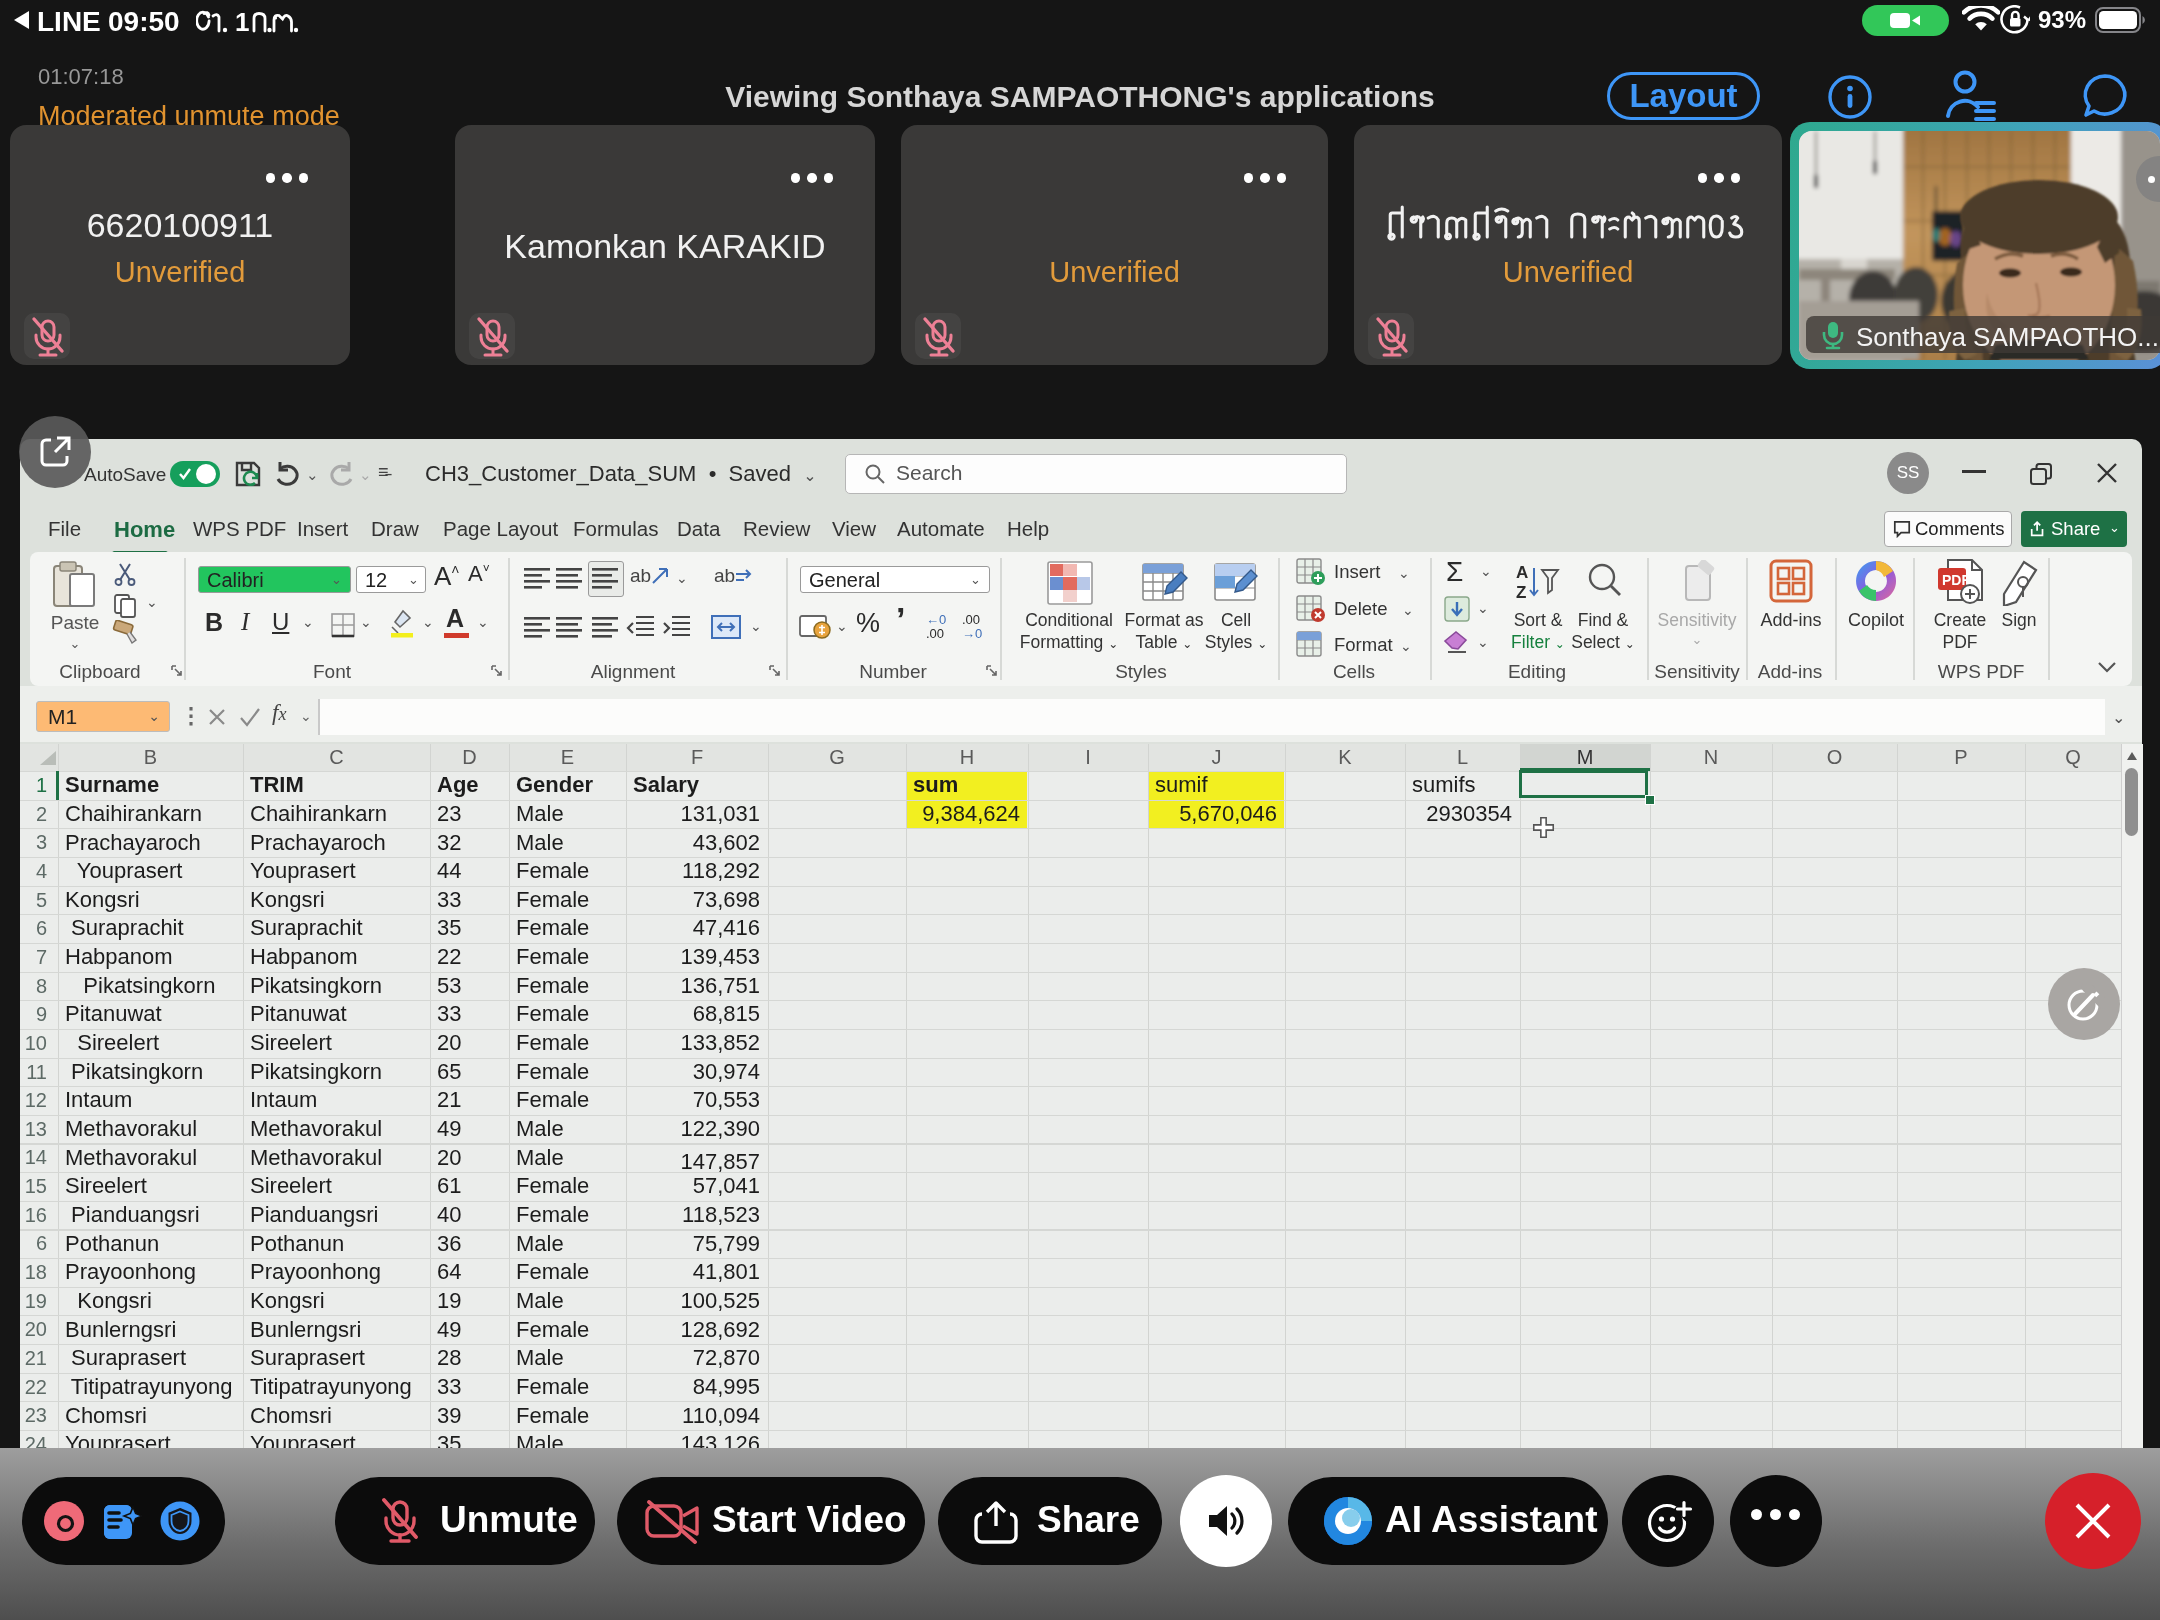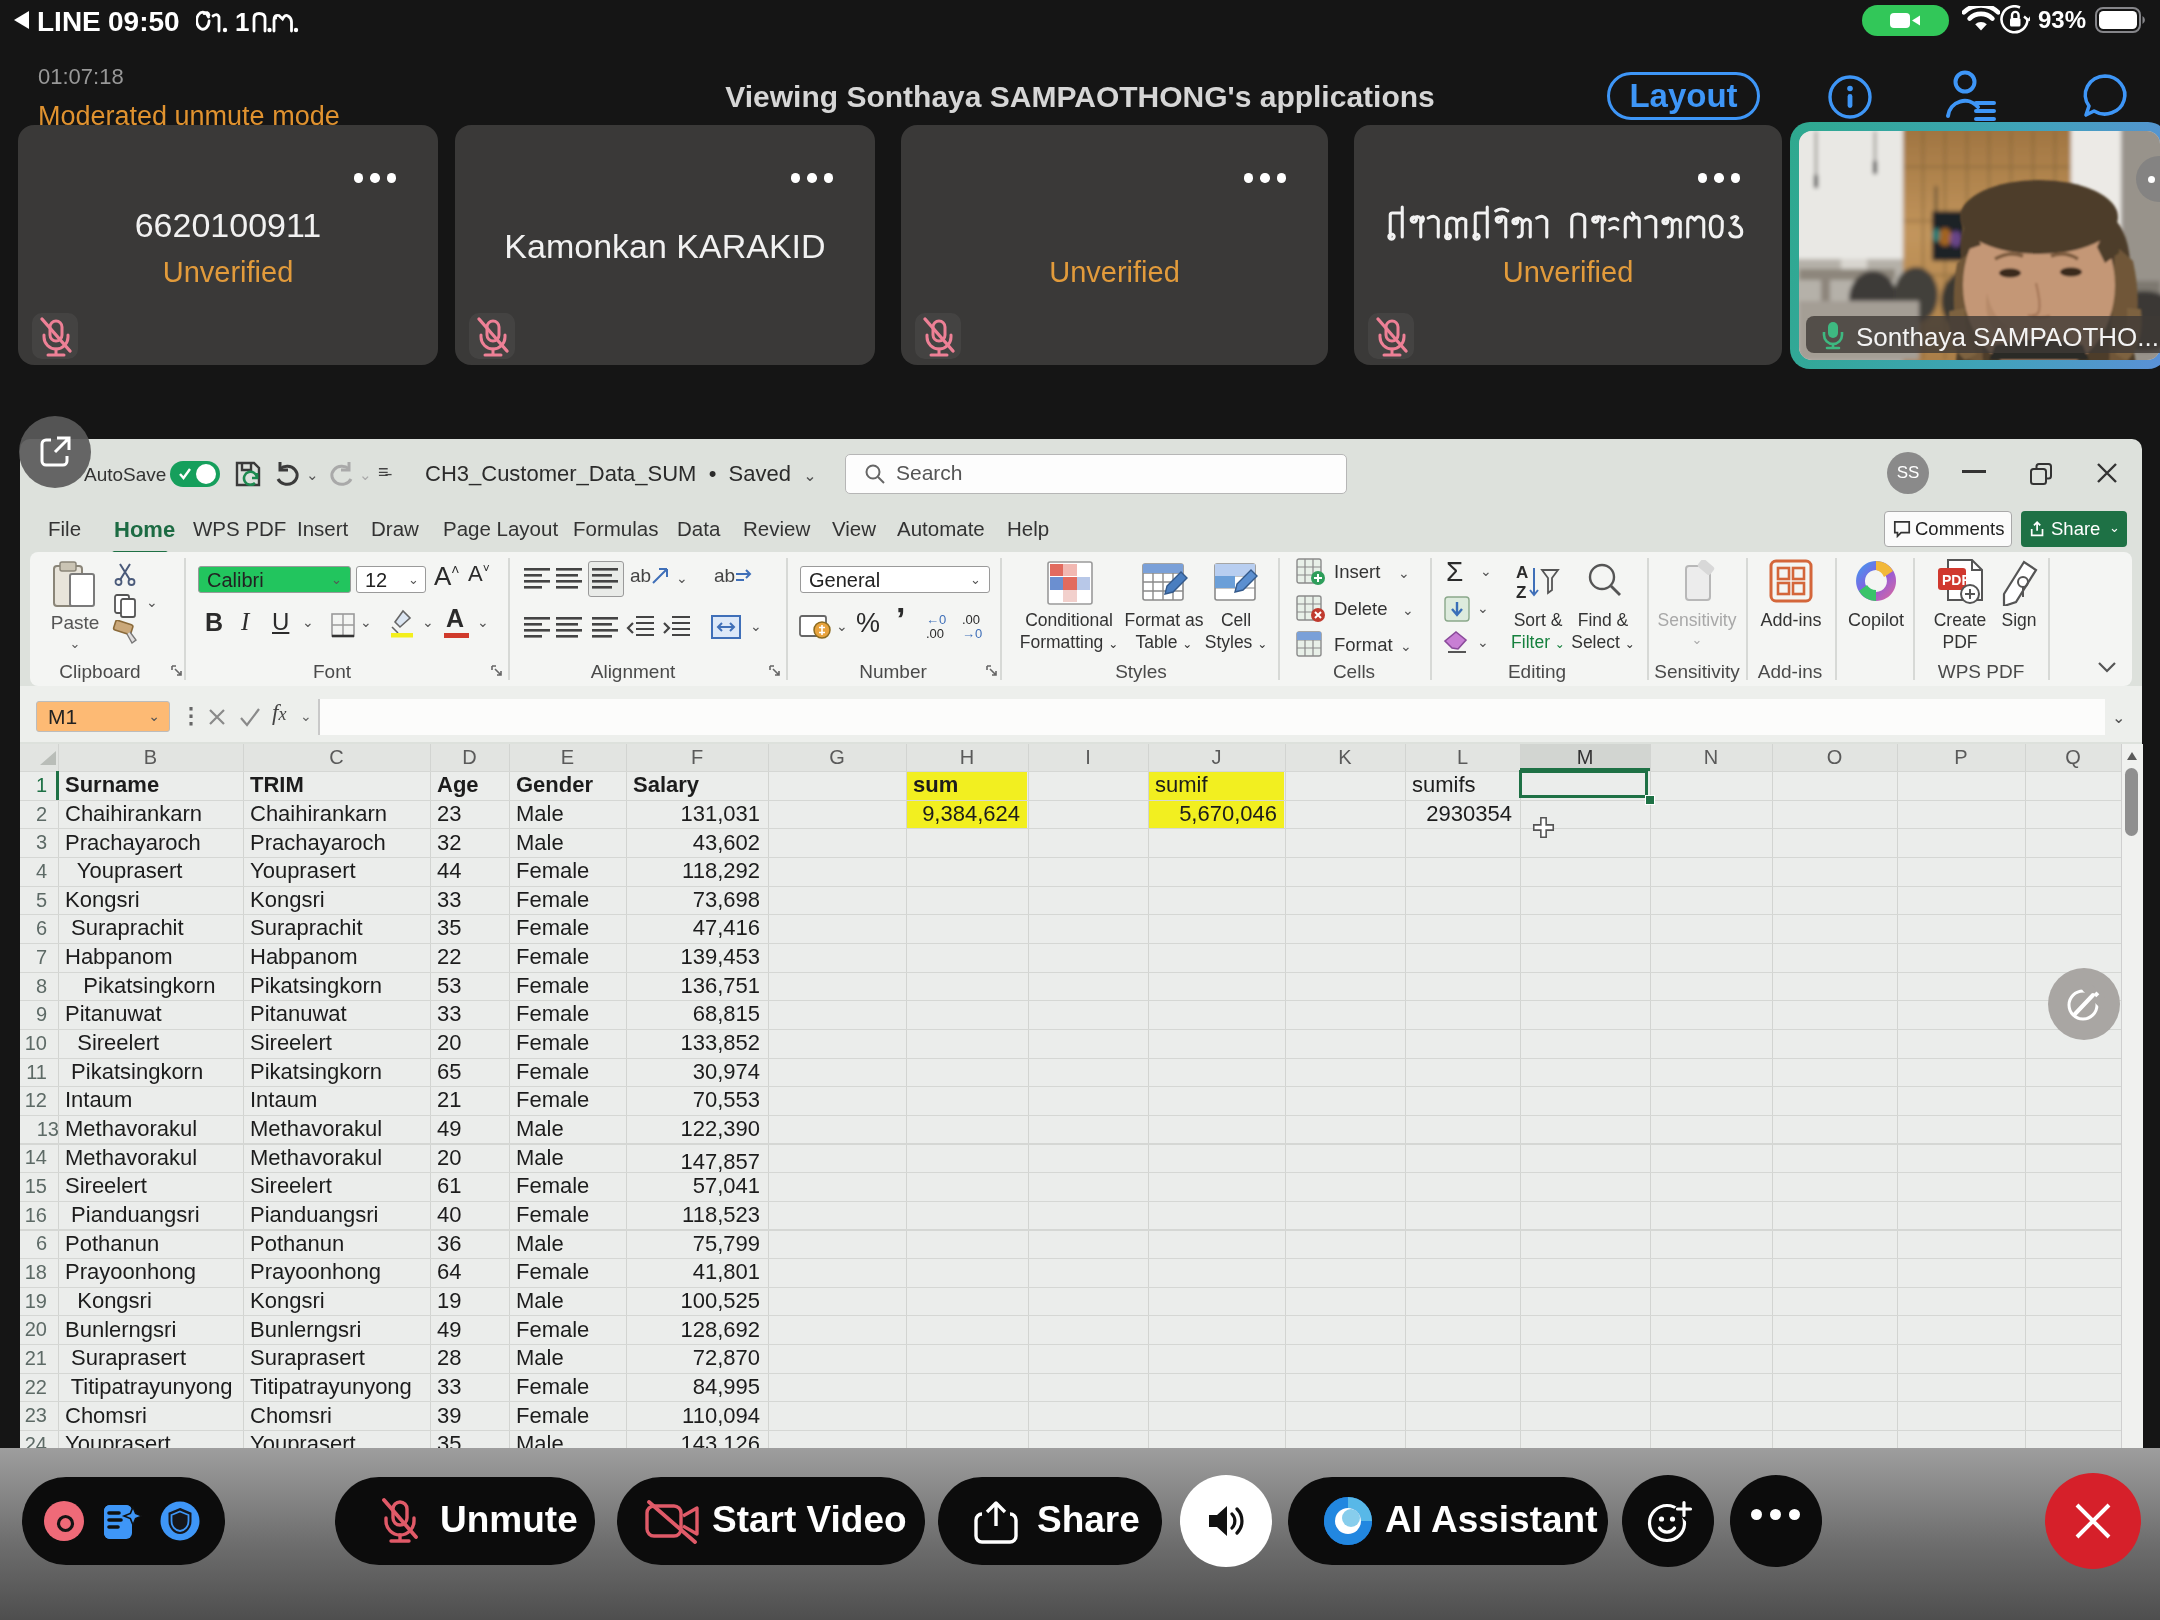--- a/index.html
+++ b/index.html
@@ -66,21 +66,21 @@
  <rect x="20.6" y="20" width="4.8" height="14" rx="2.4" fill="#3e96f7"></rect>
 </svg>
 <svg class="abs" style="left:1940px;top:68px;" width="58" height="56" viewBox="0 0 58 56">
  <circle cx="25" cy="14" r="9.5" fill="none" stroke="#3e96f7" stroke-width="4"></circle>
  <path d="M8 48 a17 17 0 0 1 30 -9" fill="none" stroke="#3e96f7" stroke-width="4" stroke-linecap="round"></path>
  <path d="M36 35 h18 M36 43 h18 M36 51 h18" stroke="#3e96f7" stroke-width="4" stroke-linecap="round"></path>
 </svg>
 <svg class="abs" style="left:2080px;top:72px;" width="50" height="48" viewBox="0 0 50 48">
  <path d="M25 4 a20 19 0 1 1 -11 35 l-8 4 3 -9 a20 19 0 0 1 16 -30 Z" fill="none" stroke="#3e96f7" stroke-width="3.6" stroke-linejoin="round"></path>
 </svg>
-<div class="tile" style="left:18px;width:420px;">
+<div class="tile" style="left:10px;width:340px;">
       <div class="tname" style="top:81px;">6620100911</div>
       <div class="tunv" style="top:131px;">Unverified</div>
       <div class="dots"><i></i><i></i><i></i></div>
       <div class="abs" style="left:14px;top:188px;width:46px;height:46px;background:rgba(255,255,255,0.055);border-radius:10px;"></div>
       <svg class="abs" style="left:16px;top:190px;" width="44" height="44" viewBox="0 0 44 44">
  <rect x="16" y="6" width="12" height="20" rx="6" fill="none" stroke="#ee8096" stroke-width="3"></rect>
  <path d="M10 20 v2 a12 12 0 0 0 24 0 v-2" fill="none" stroke="#ee8096" stroke-width="3" stroke-linecap="round"></path>
  <path d="M22 34 v6 M14 40 h16" stroke="#ee8096" stroke-width="3" stroke-linecap="round"></path>
  <path d="M8 4 L36 36" stroke="#ee8096" stroke-width="3.4" stroke-linecap="round"></path>
 </svg>
@@ -632,21 +632,21 @@
       <div class="abs" style="left:0;top:87.3px;width:27px;text-align:right;font-size:20px;color:#5d6a66;">3</div>
       <div class="abs" style="left:0;top:115.9px;width:27px;text-align:right;font-size:20px;color:#5d6a66;">4</div>
       <div class="abs" style="left:0;top:144.6px;width:27px;text-align:right;font-size:20px;color:#5d6a66;">5</div>
       <div class="abs" style="left:0;top:173.2px;width:27px;text-align:right;font-size:20px;color:#5d6a66;">6</div>
       <div class="abs" style="left:0;top:201.9px;width:27px;text-align:right;font-size:20px;color:#5d6a66;">7</div>
       <div class="abs" style="left:0;top:230.5px;width:27px;text-align:right;font-size:20px;color:#5d6a66;">8</div>
       <div class="abs" style="left:0;top:259.2px;width:27px;text-align:right;font-size:20px;color:#5d6a66;">9</div>
       <div class="abs" style="left:0;top:287.8px;width:27px;text-align:right;font-size:20px;color:#5d6a66;">10</div>
       <div class="abs" style="left:0;top:316.5px;width:27px;text-align:right;font-size:20px;color:#5d6a66;">11</div>
       <div class="abs" style="left:0;top:345.1px;width:27px;text-align:right;font-size:20px;color:#5d6a66;">12</div>
-      <div class="abs" style="left:12px;top:373.8px;width:27px;text-align:right;font-size:20px;color:#5d6a66;">13</div>
+      <div class="abs" style="left:0;top:373.8px;width:27px;text-align:right;font-size:20px;color:#5d6a66;">13</div>
       <div class="abs" style="left:0;top:402.4px;width:27px;text-align:right;font-size:20px;color:#5d6a66;">14</div>
       <div class="abs" style="left:0;top:431.1px;width:27px;text-align:right;font-size:20px;color:#5d6a66;">15</div>
       <div class="abs" style="left:0;top:459.8px;width:27px;text-align:right;font-size:20px;color:#5d6a66;">16</div>
       <div class="abs" style="left:0;top:488.4px;width:27px;text-align:right;font-size:20px;color:#5d6a66;">6</div>
       <div class="abs" style="left:0;top:517.0px;width:27px;text-align:right;font-size:20px;color:#5d6a66;">18</div>
       <div class="abs" style="left:0;top:545.7px;width:27px;text-align:right;font-size:20px;color:#5d6a66;">19</div>
       <div class="abs" style="left:0;top:574.4px;width:27px;text-align:right;font-size:20px;color:#5d6a66;">20</div>
       <div class="abs" style="left:0;top:603.0px;width:27px;text-align:right;font-size:20px;color:#5d6a66;">21</div>
       <div class="abs" style="left:0;top:631.6px;width:27px;text-align:right;font-size:20px;color:#5d6a66;">22</div>
       <div class="abs" style="left:0;top:660.3px;width:27px;text-align:right;font-size:20px;color:#5d6a66;">23</div>

